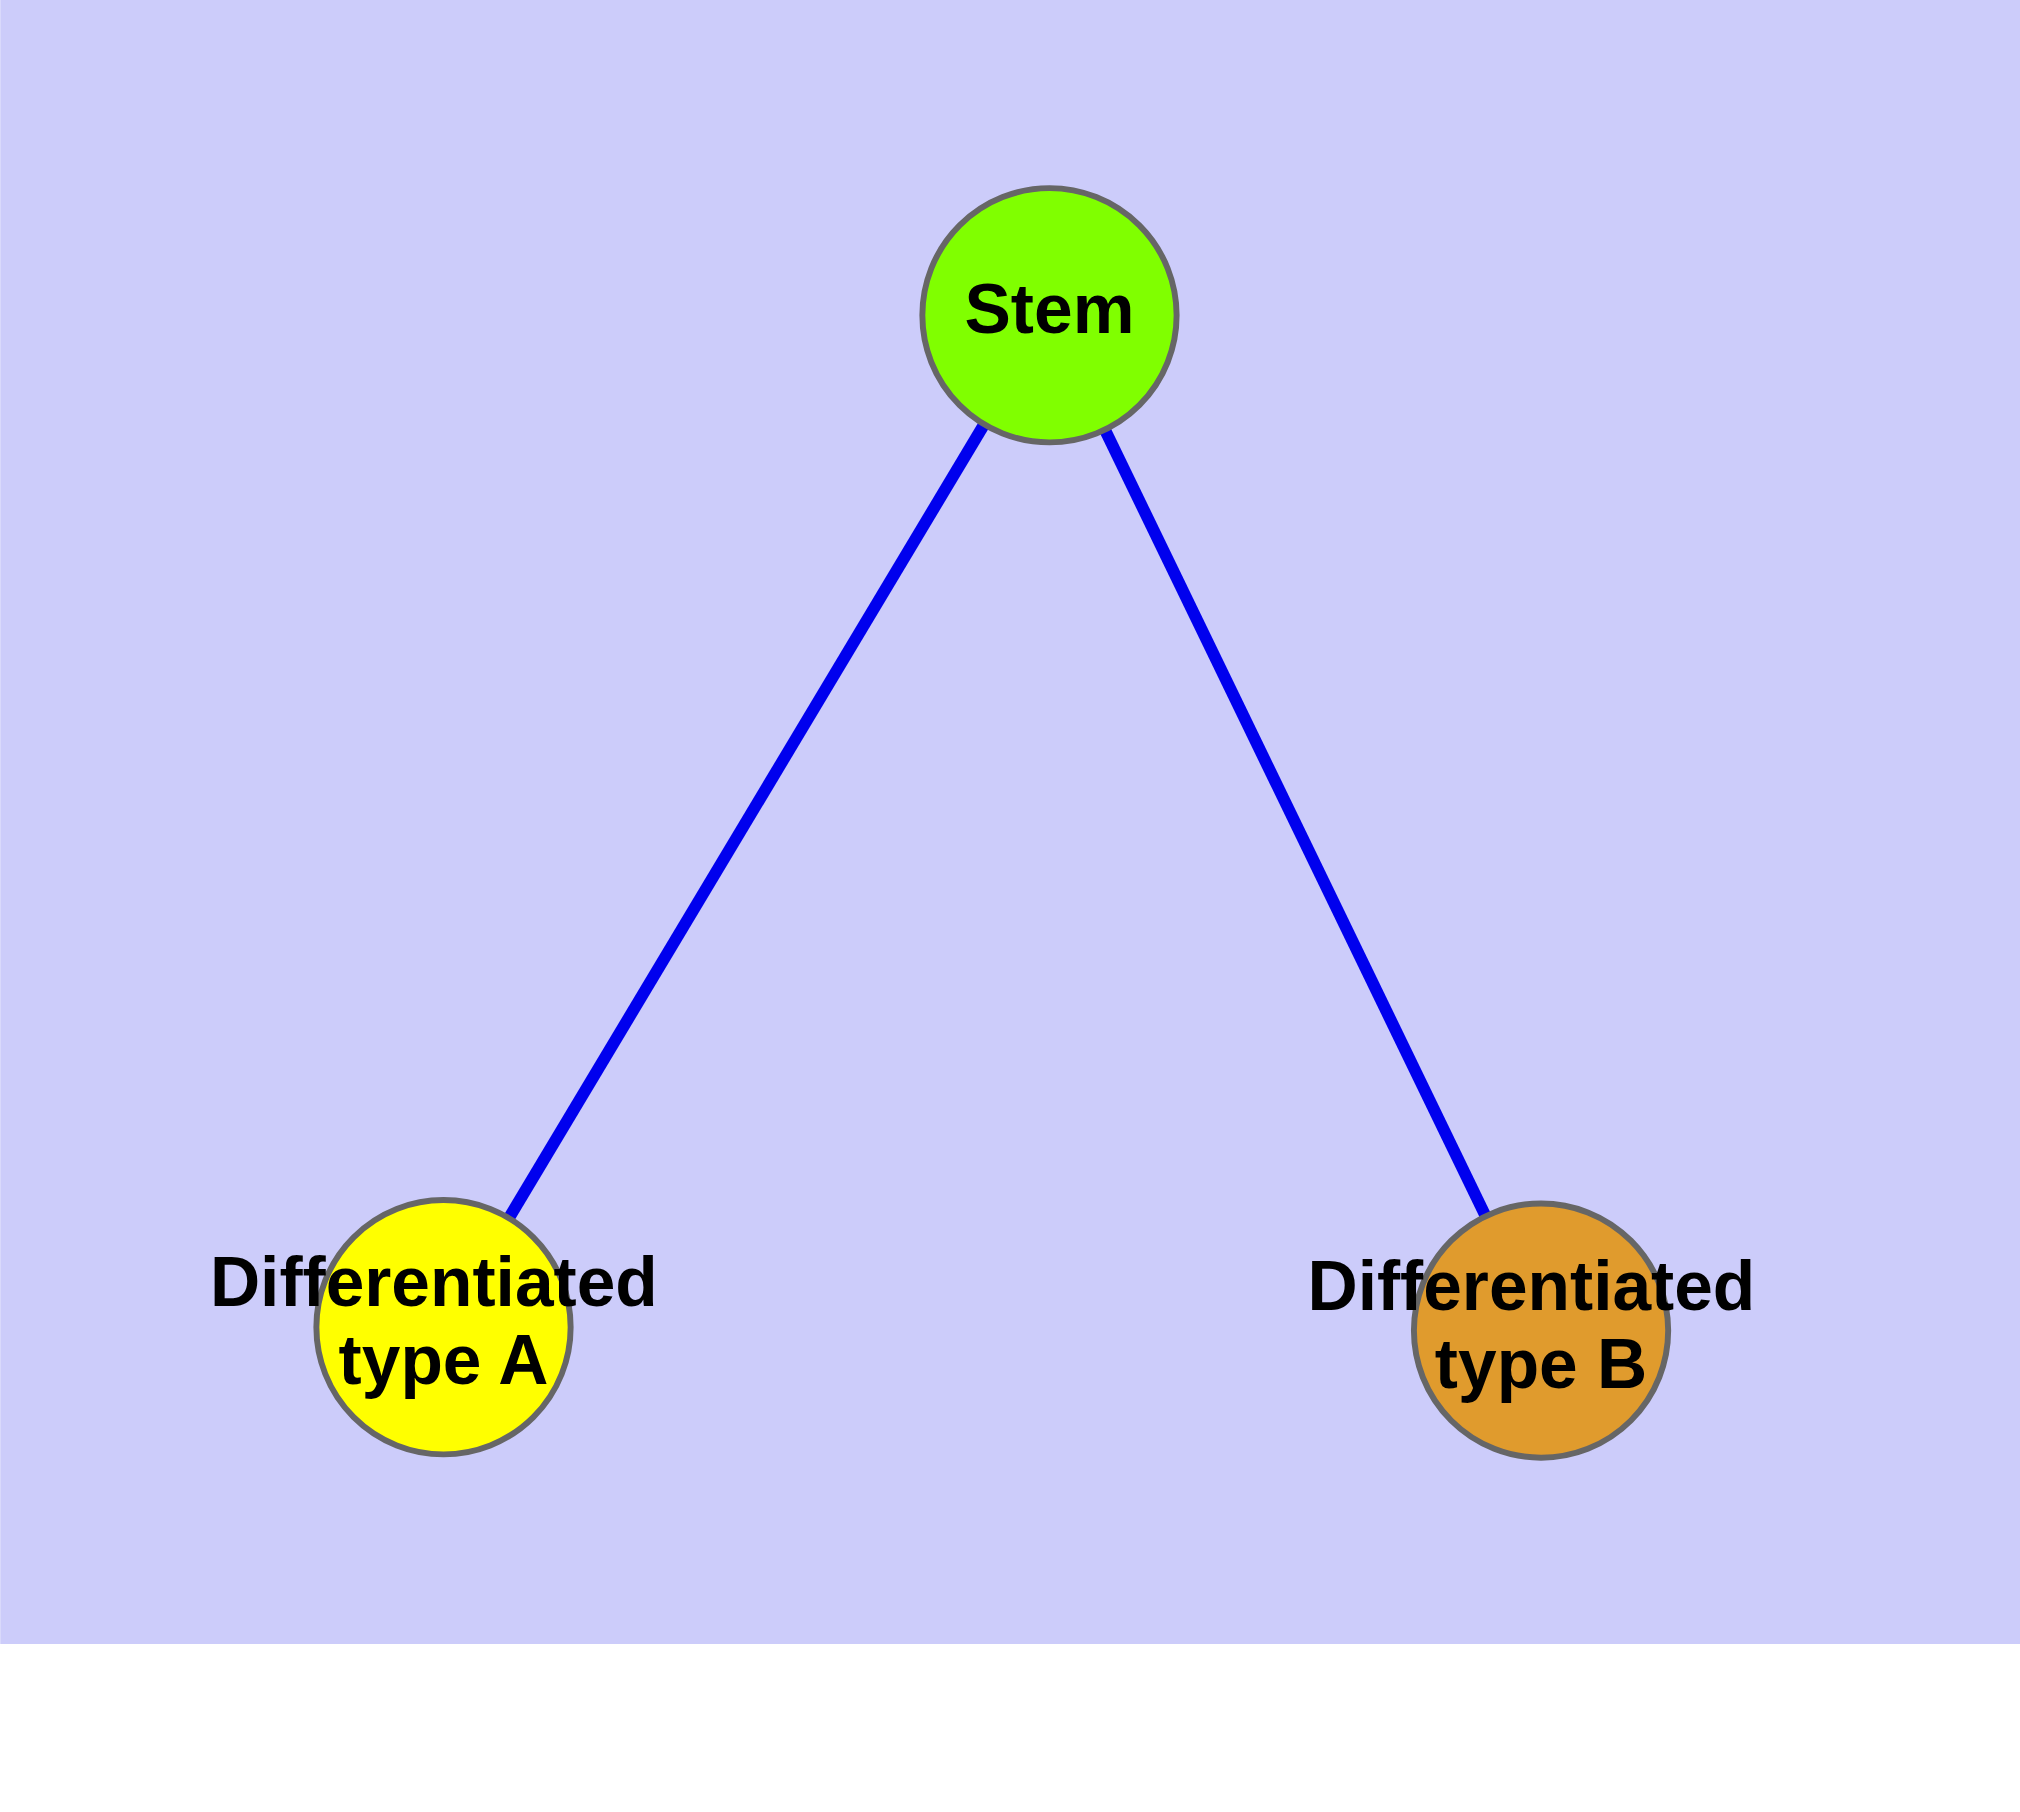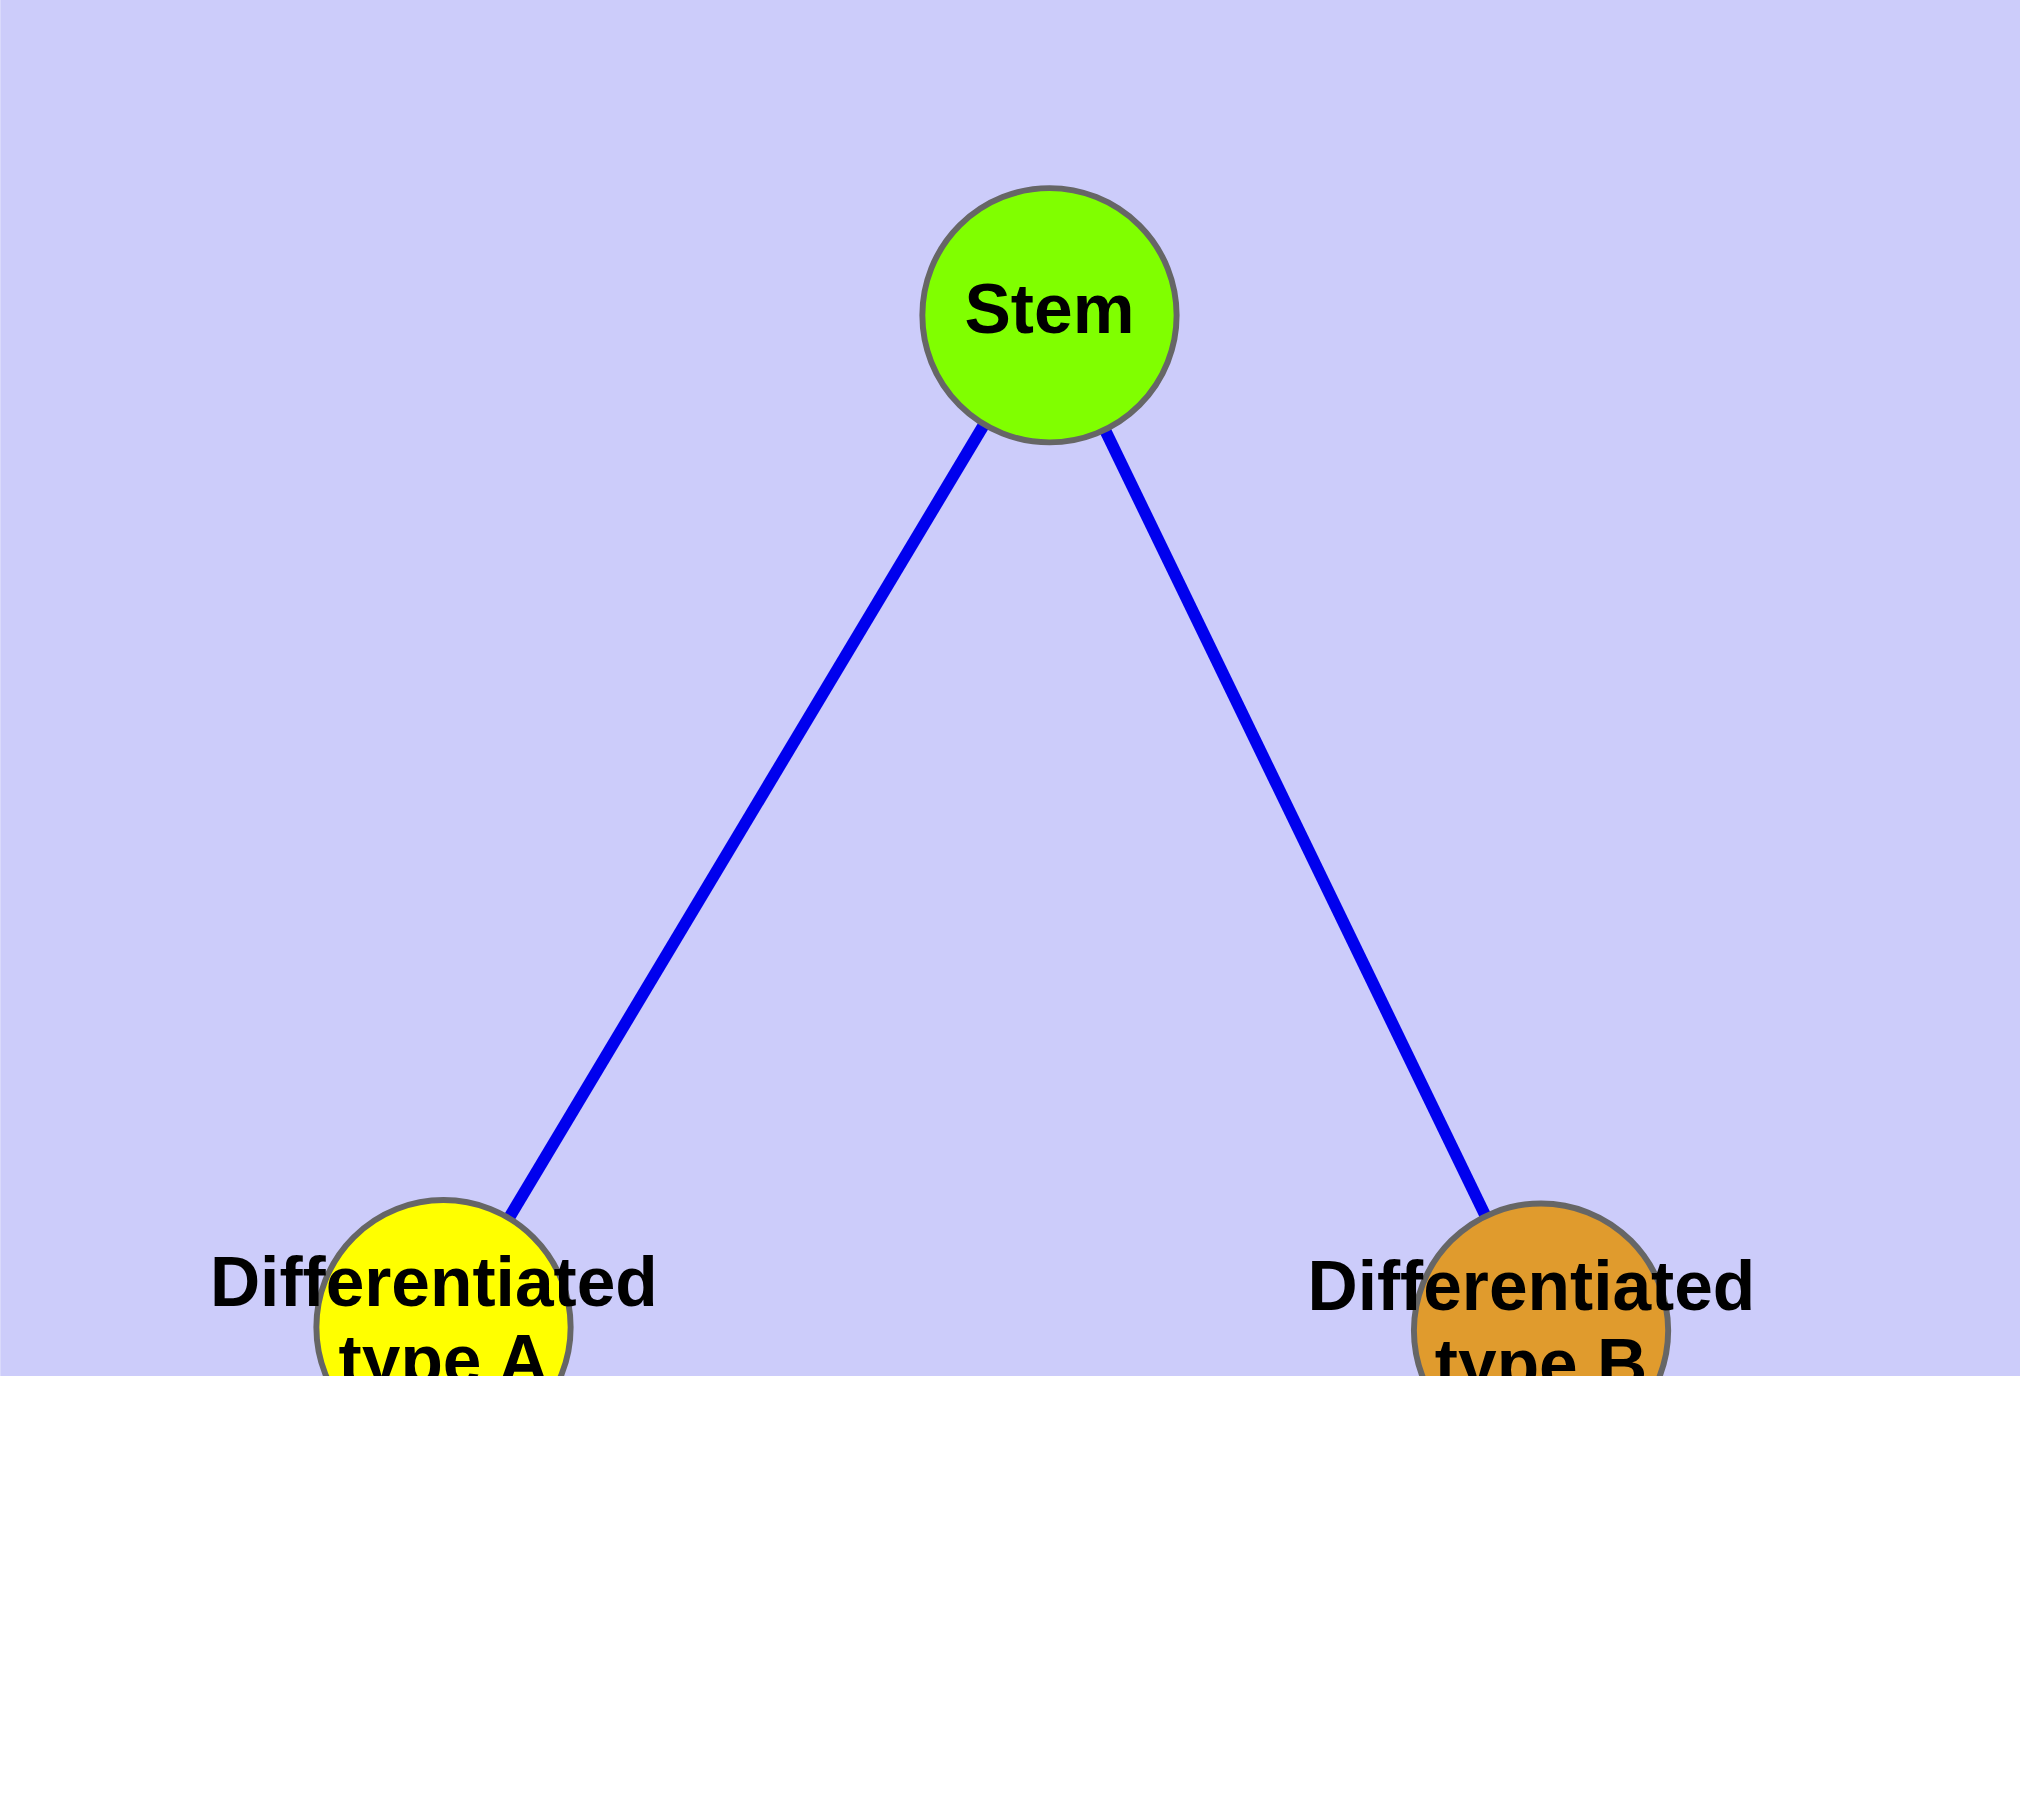--- a/index.html
+++ b/index.html
@@ -26,21 +26,21 @@
     font-family: "Liberation Sans", sans-serif;
     font-weight: bold;
     fill: #000000;
     text-anchor: middle;
     dominant-baseline: middle;
   }
 </style>
 </head>
 <body>
 
-<div id="canvas" style="width: 2021px; height: 1376px; text-decoration: underline;">
+<div id="canvas" style="width: 2021px; height: 1644px; text-decoration: underline;">
   <svg id="graph-svg" viewBox="0 0 2384 2138" style="width: 2021px; height: 1812px;">
 
     <rect id="bg-rect" x="0" y="0" width="2384" height="2138" fill="#ccccfa"></rect>
 
     <g id="edge-layer">
       <line id="edge-stem-to-diff-a" x1="1161.9641281635688" y1="498.97458877300534" x2="599.0358718364312" y2="1439.0254112269947" stroke="#0000ee" stroke-width="14" stroke-linecap="butt"></line>
       <line id="edge-stem-to-diff-b" x1="1302.4920798260391" y1="505.20950281309445" x2="1753.5079201739609" y2="1436.7904971869057" stroke="#0000ee" stroke-width="14" stroke-linecap="butt"></line>
     </g>
 
     <g id="node-layer">

